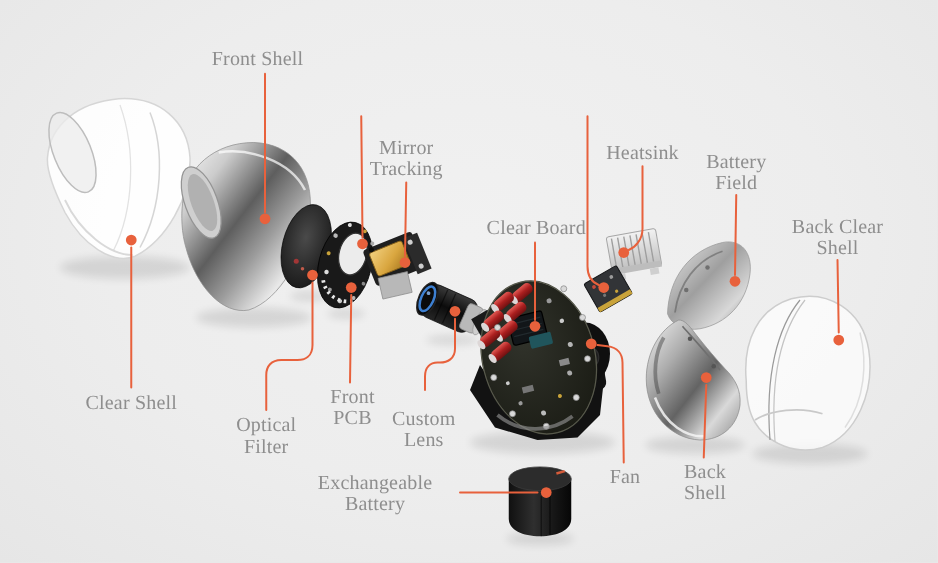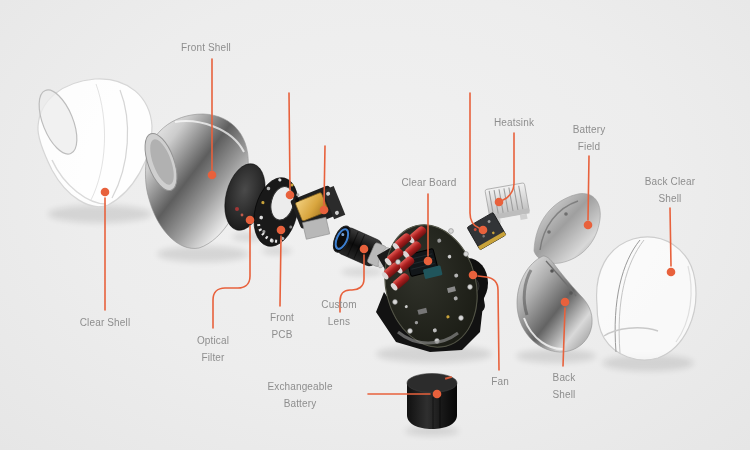--- a/index.html
+++ b/index.html
@@ -4,23 +4,24 @@
 <style>
   html,body{margin:0;padding:0;background:#e9e9e9;}
   .stage{
     position:relative;width:750px;height:450px;overflow:hidden;
     background:radial-gradient(ellipse at 50% 42%, #f1f1f1 0%, #ededed 55%, #e6e6e6 100%);
     font-family:"Liberation Sans", sans-serif;
   }
   .diagram-svg{position:absolute;left:0;top:0;}
   .label{
     position:absolute;
-    font-size:10px;line-height:16.5px;color:#8e8e8e;
+    font-size:16px;line-height:16.5px;color:#8e8e8e;
     text-align:center;white-space:pre-line;transform:translateX(-50%);
     letter-spacing:.15px;
+    font-family:Liberation Serif, serif;
   }
   .label.align-right{transform:none;text-align:center;}
 </style>
 </head>
 <body>
 
 <div class="stage">
 
   <svg class="diagram-svg" width="750" height="450" viewBox="0 0 750 450">
     <defs>
@@ -316,31 +317,33 @@
       <circle cx="281" cy="230" r="4.3"></circle>
       <circle cx="364" cy="249" r="4.3"></circle>
       <circle cx="428" cy="261" r="4.3"></circle>
       <circle cx="437" cy="394" r="4.3"></circle>
       <circle cx="473" cy="275" r="4.3"></circle>
       <circle cx="565" cy="302" r="4.3"></circle>
     </g>
   </svg>
 
   <div class="label" style="left:206px;top:40px;">Front Shell</div>
+  <div class="label" style="left:325px;top:111px;">Mirror
+Tracking</div>
   <div class="label" style="left:514px;top:115px;">Heatsink</div>
   <div class="label" style="left:589px;top:122px;">Battery
 Field</div>
   <div class="label" style="left:670px;top:174px;">Back Clear
 Shell</div>
   <div class="label" style="left:105px;top:315px;">Clear Shell</div>
   <div class="label" style="left:213px;top:333px;">Optical
 Filter</div>
   <div class="label" style="left:282px;top:310px;">Front
 PCB</div>
-  <div class="label" style="left:339px;top:297px;">Custom
+  <div class="label" style="left:339px;top:328px;">Custom
 Lens</div>
   <div class="label" style="left:429px;top:175px;">Clear Board</div>
   <div class="label align-right" style="left:240px;top:379px;width:120px;">Exchangeable
 Battery</div>
   <div class="label" style="left:500px;top:374px;">Fan</div>
   <div class="label" style="left:564px;top:370px;">Back
 Shell</div>
 
 </div>
 

